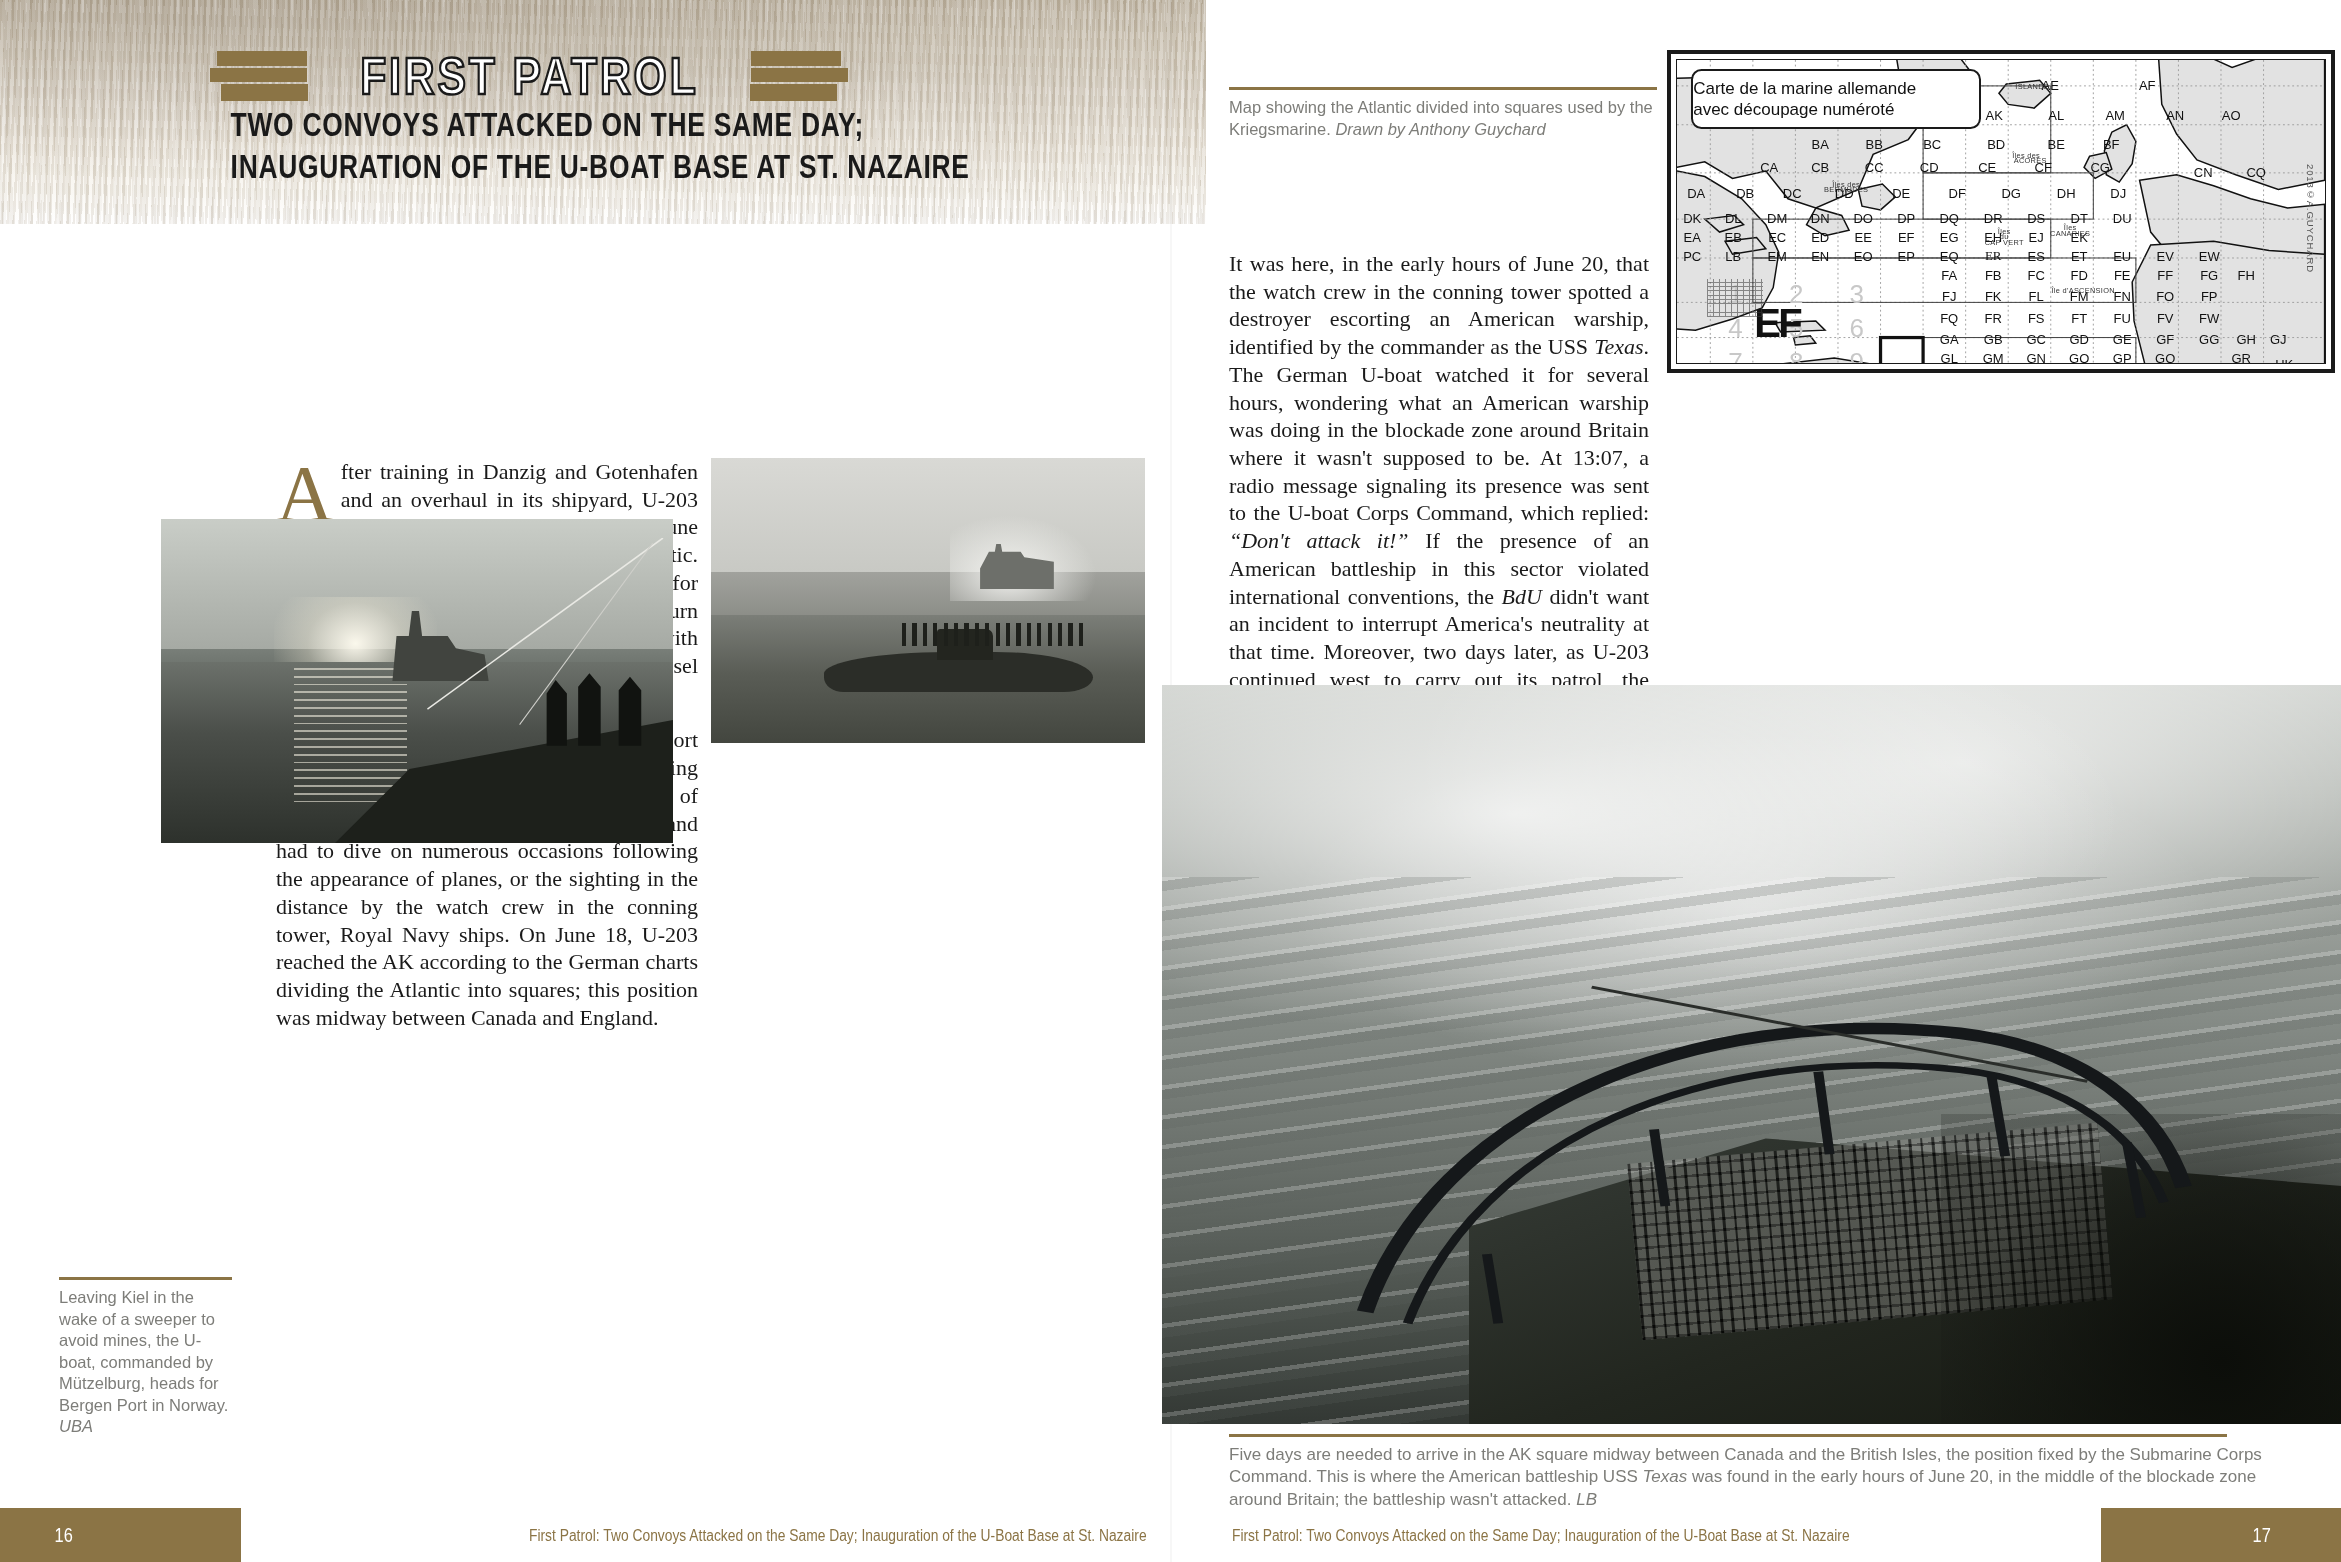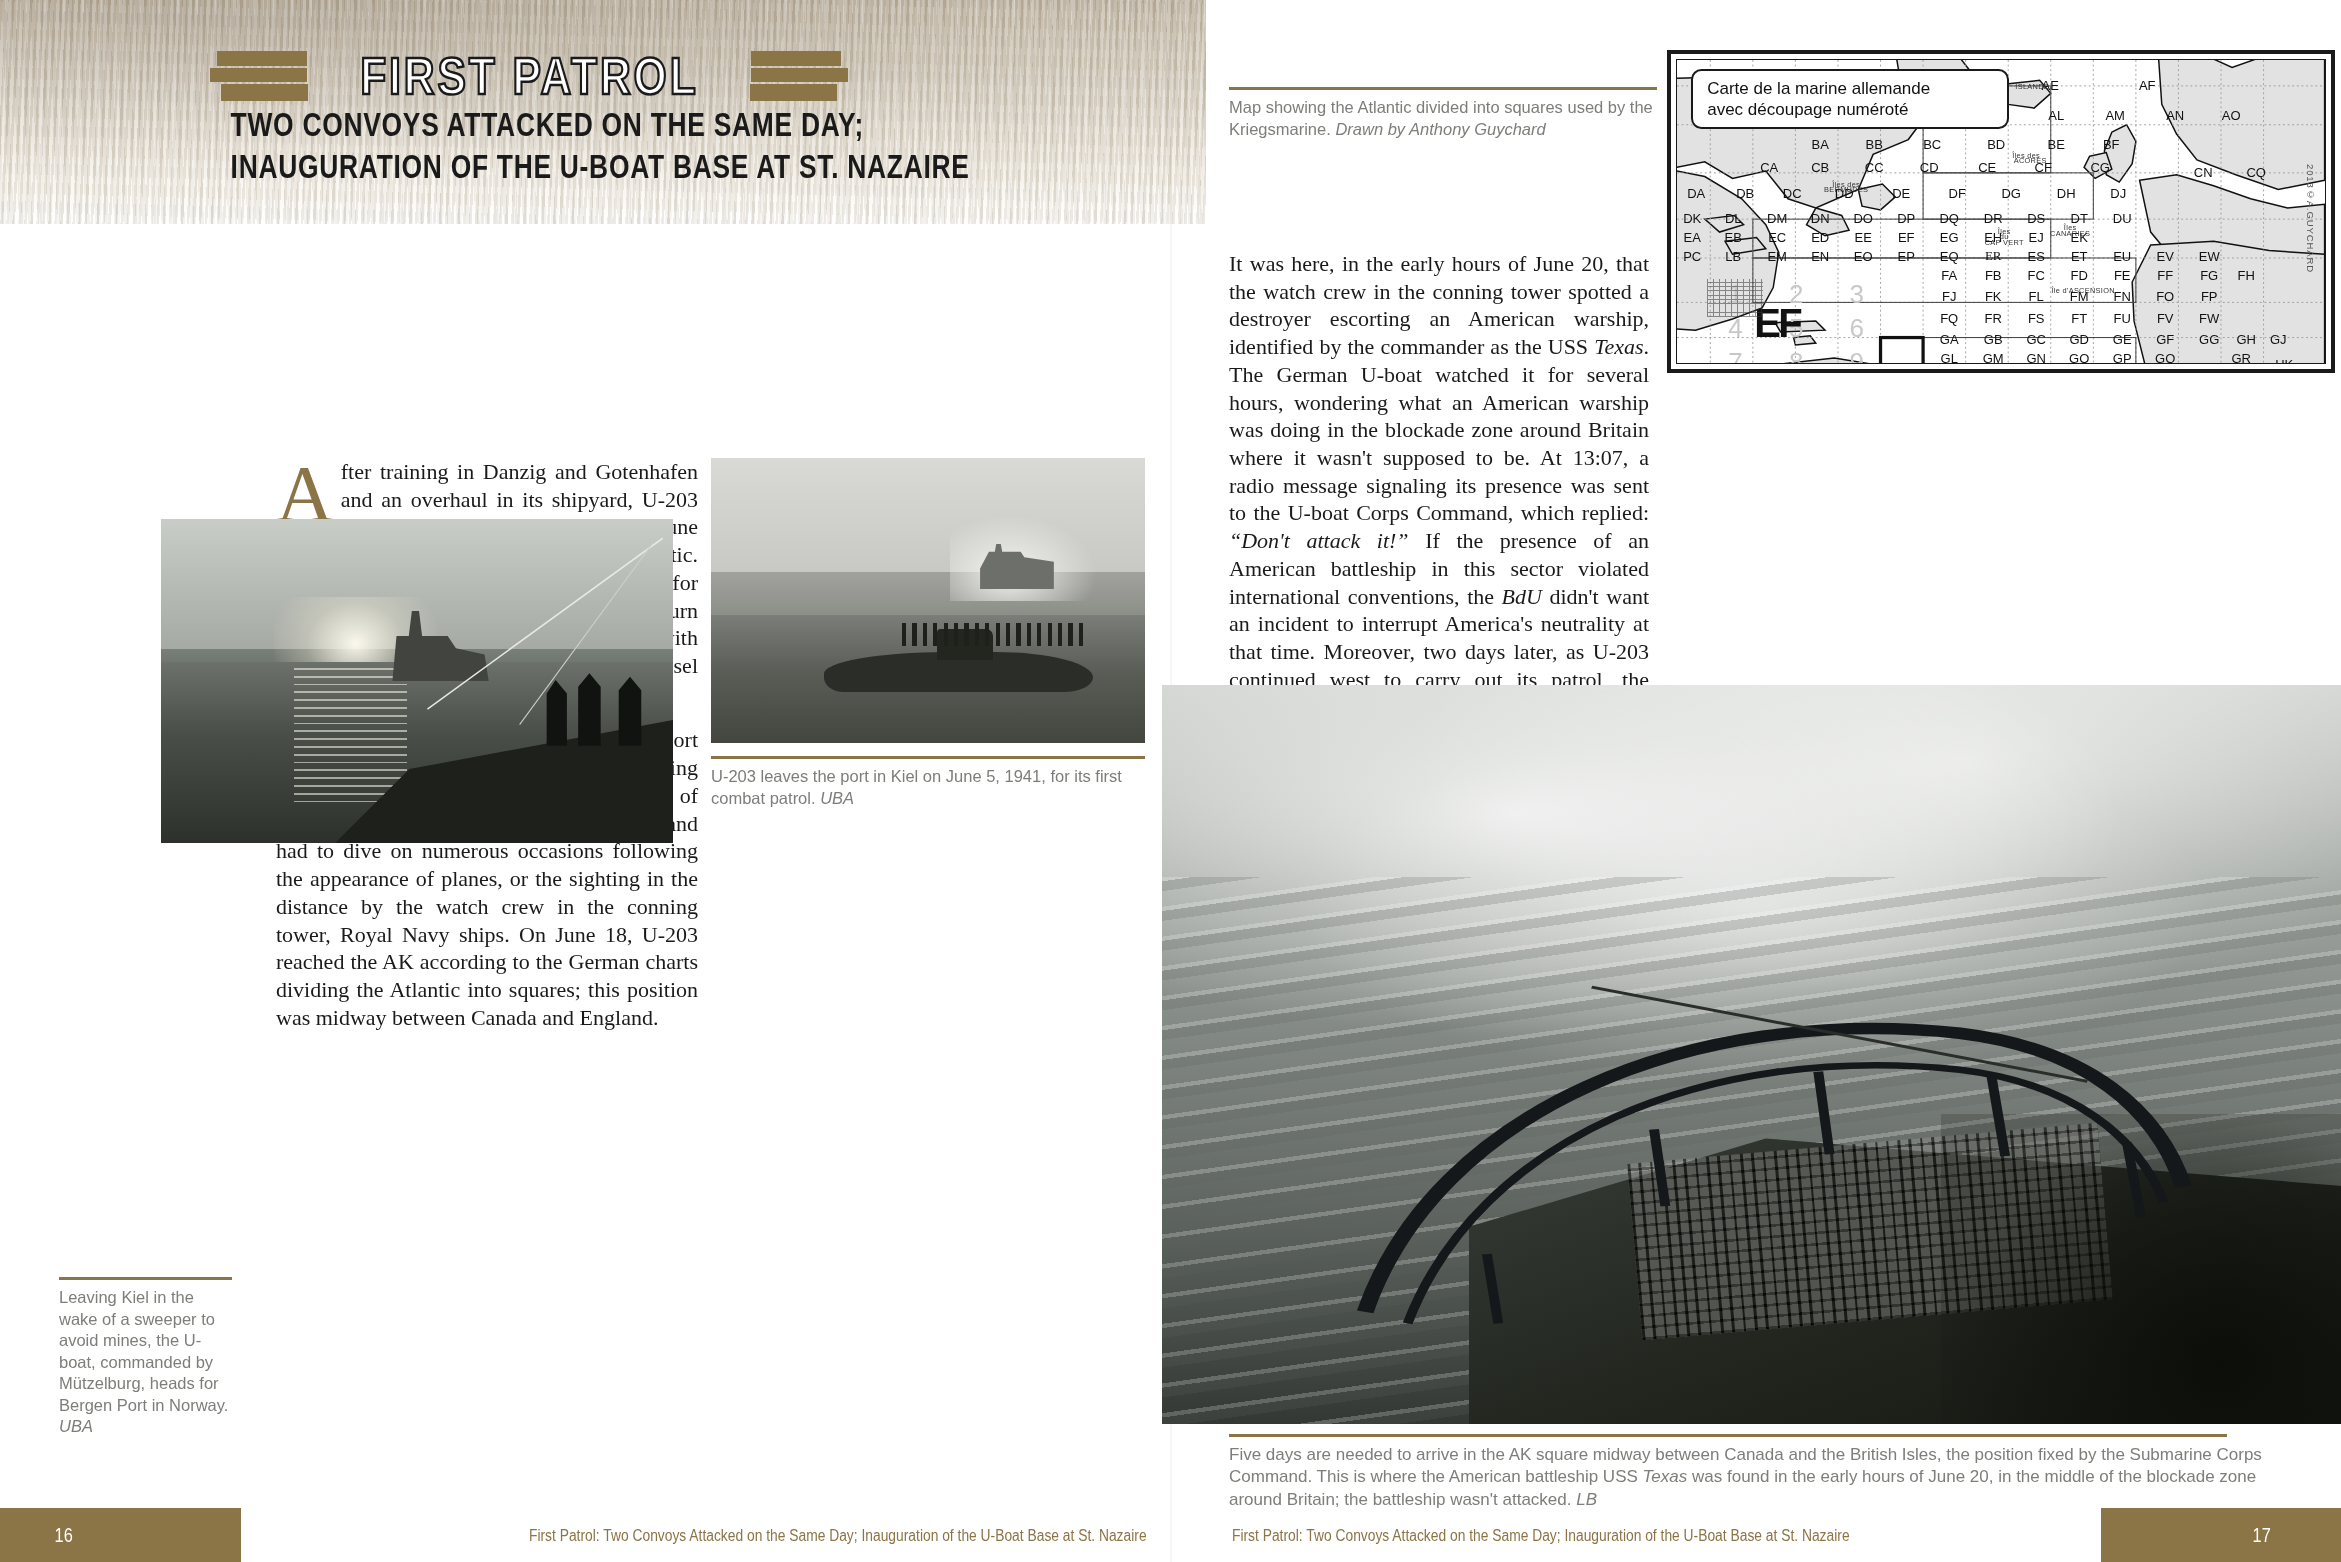--- a/index.html
+++ b/index.html
@@ -133,21 +133,21 @@
   svg{display:block;}
 
   
   #map{position:absolute;left:1667px;top:50px;width:668px;height:323px;
     background:#fff;border:4.3px solid #1a1a1a;box-sizing:border-box;}
   #map .inner{position:absolute;inset:5.2px;border:1.7px solid #1a1a1a;overflow:hidden;background:#fff;}
   #map svg{position:absolute;inset:0;}
   .map-callout{position:absolute;left:14px;top:8.7px;width:286px;
     border:2.6px solid #1a1a1a;border-radius:10.4px;background:#fff;
     font-family:"Liberation Sans", sans-serif;font-size:17px;line-height:1.25;
-    padding:7px 14px;z-index:5;color:#111;}
+    padding:7px 0;z-index:5;color:#111;}
   .map-copy{position:absolute;right:8.7px;top:104px;z-index:5;
     font-family:"Liberation Sans", sans-serif;font-size:9.5px;color:#555;
     writing-mode:vertical-rl;letter-spacing:0.9px;}
 
   
   .footer-bar{position:absolute;bottom:0;height:54px;background:#8b7445;}
   #foot-left-bar{left:0;width:241px;}
   #foot-right-bar{right:0;width:241px;}
   .folio{position:absolute;bottom:0;height:54px;line-height:54px;color:#fff;
     font-family:"Liberation Sans", sans-serif;font-size:21px;transform:scaleX(.78);}
@@ -198,24 +198,20 @@
     <div class="sky"></div>
       <div class="shore"></div>
       <div class="smoke"></div>
     <div class="ship"></div>
       <div class="sea"></div>
     <div class="uboat"></div>
       <div class="conning"></div>
       <div class="crew"></div>
   </div>
 
-  <div class="cap" id="cap-kiel">
-    <div class="rule"></div>
-    <span>U-203 leaves the port in Kiel on June 5, 1941, for its first combat patrol. </span><em>UBA</em>
-  </div>
 
   <div class="photo" id="photo-moon">
     <div class="sky2"></div>
     <div class="glow"></div>
     <div class="water"></div>
     <div class="shimmer"></div>
     <div class="ship2"></div>
     <div class="hull"></div>
     <div class="figs"></div>
     <svg class="wire" viewBox="0 0 600 400" preserveAspectRatio="none">

